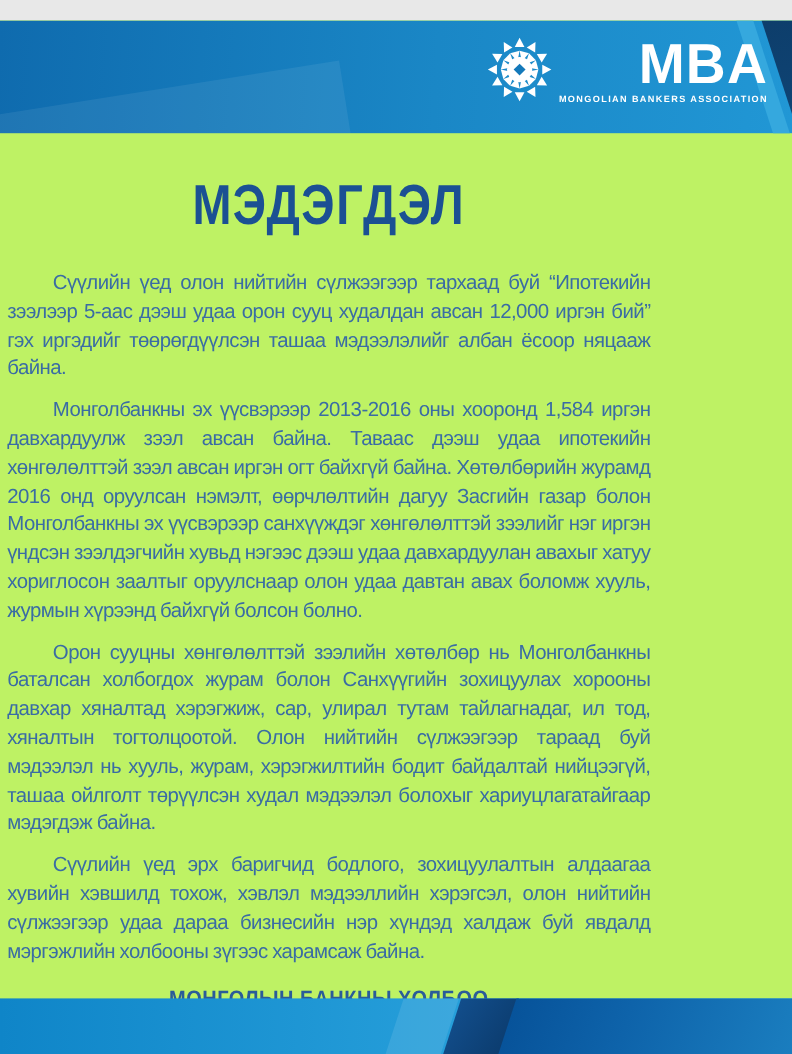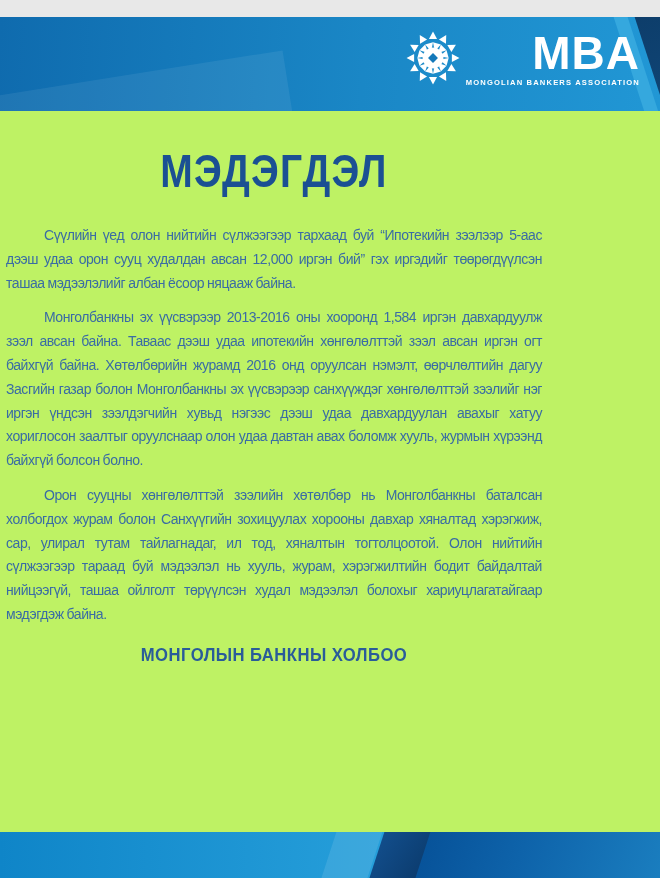--- a/index.html
+++ b/index.html
@@ -57,21 +57,21 @@
     font-size:47px;font-weight:bold;
     letter-spacing:1.5px;
     transform:scaleX(0.83);transform-origin:center;
   }
   .paras{width:536px;margin:26px auto 0 auto;}
   .body-para{
     margin:0 0 11px 0;
     text-align:justify;
     text-indent:38px;
     color:#3a6ca4;
-    font-size:14px;line-height:23.8px;
+    font-size:17px;line-height:23.8px;
     letter-spacing:-0.45px;word-spacing:-0.5px;
   }
   .signature{
     margin-top:17px;
     text-align:center;
     color:#2a5c99;
     font-size:18.5px;font-weight:bold;
     letter-spacing:0.5px;
     transform:scaleX(0.9);transform-origin:center;
   }
@@ -145,20 +145,21 @@
       </div>
     </div>
   </header>
 
   <main class="content">
     <h1 class="doc-title">МЭДЭГДЭЛ</h1>
     <div class="paras">
       <p class="body-para">Сүүлийн үед олон нийтийн сүлжээгээр тархаад буй  “Ипотекийн зээлээр 5-аас дээш удаа орон сууц худалдан авсан 12,000 иргэн бий” гэх иргэдийг төөрөгдүүлсэн ташаа мэдээлэлийг албан ёсоор няцааж байна.</p>
       <p class="body-para">Монголбанкны эх үүсвэрээр 2013-2016 оны хооронд 1,584 иргэн давхардуулж зээл авсан байна. Таваас дээш удаа ипотекийн хөнгөлөлттэй зээл авсан иргэн огт байхгүй байна. Хөтөлбөрийн журамд 2016 онд оруулсан нэмэлт, өөрчлөлтийн дагуу Засгийн газар болон Монголбанкны эх үүсвэрээр санхүүждэг хөнгөлөлттэй зээлийг нэг иргэн үндсэн зээлдэгчийн хувьд нэгээс дээш удаа давхардуулан авахыг хатуу хориглосон заалтыг оруулснаар олон удаа давтан авах боломж хууль, журмын хүрээнд байхгүй болсон болно.</p>
       <p class="body-para">Орон сууцны хөнгөлөлттэй зээлийн хөтөлбөр нь Монголбанкны баталсан холбогдох журам болон Санхүүгийн зохицуулах хорооны давхар хяналтад хэрэгжиж, сар, улирал тутам тайлагнадаг, ил тод, хяналтын тогтолцоотой. Олон нийтийн сүлжээгээр тараад буй мэдээлэл нь хууль, журам, хэрэгжилтийн бодит байдалтай нийцээгүй, ташаа ойлголт төрүүлсэн худал мэдээлэл болохыг хариуцлагатайгаар мэдэгдэж байна.</p>
+      <p class="body-para">Сүүлийн үед эрх баригчид бодлого, зохицуулалтын алдаагаа хувийн хэвшилд тохож, хэвлэл мэдээллийн хэрэгсэл, олон нийтийн сүлжээгээр удаа дараа бизнесийн нэр хүндэд халдаж буй явдалд мэргэжлийн холбооны зүгээс харамсаж байна.</p>
     </div>
     <div class="signature">МОНГОЛЫН БАНКНЫ ХОЛБОО</div>
   </main>
 
   <footer class="band bottom">
     <div class="deco ftr-sliver"></div>
     <div class="deco ftr-dark"></div>
     <div class="deco ftr-right"></div>
   </footer>
 

